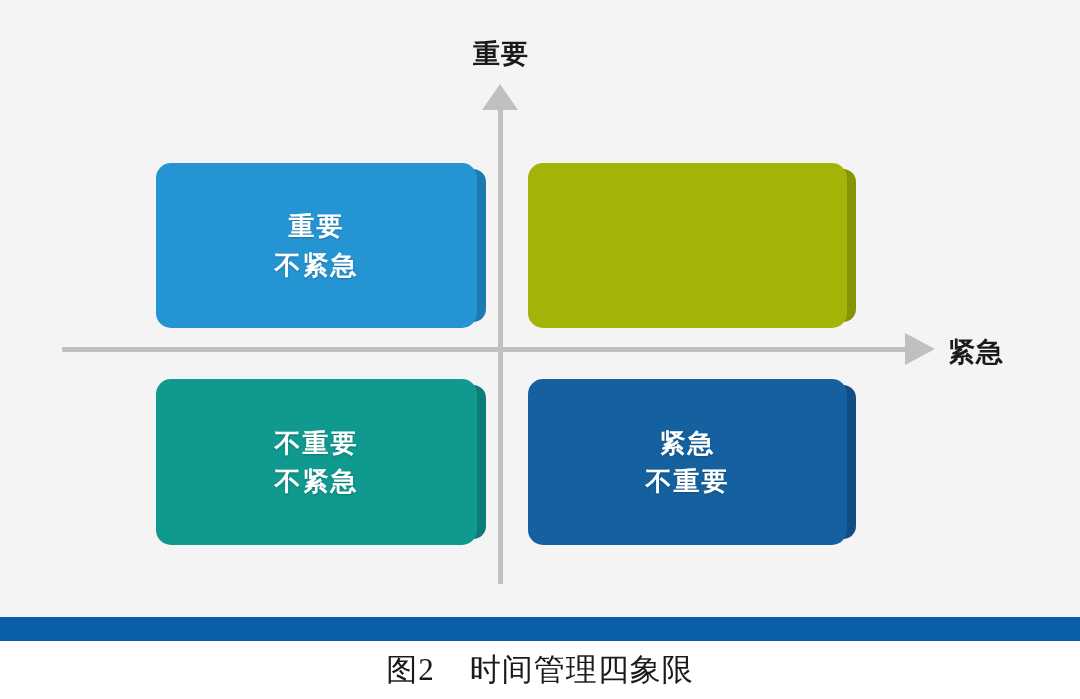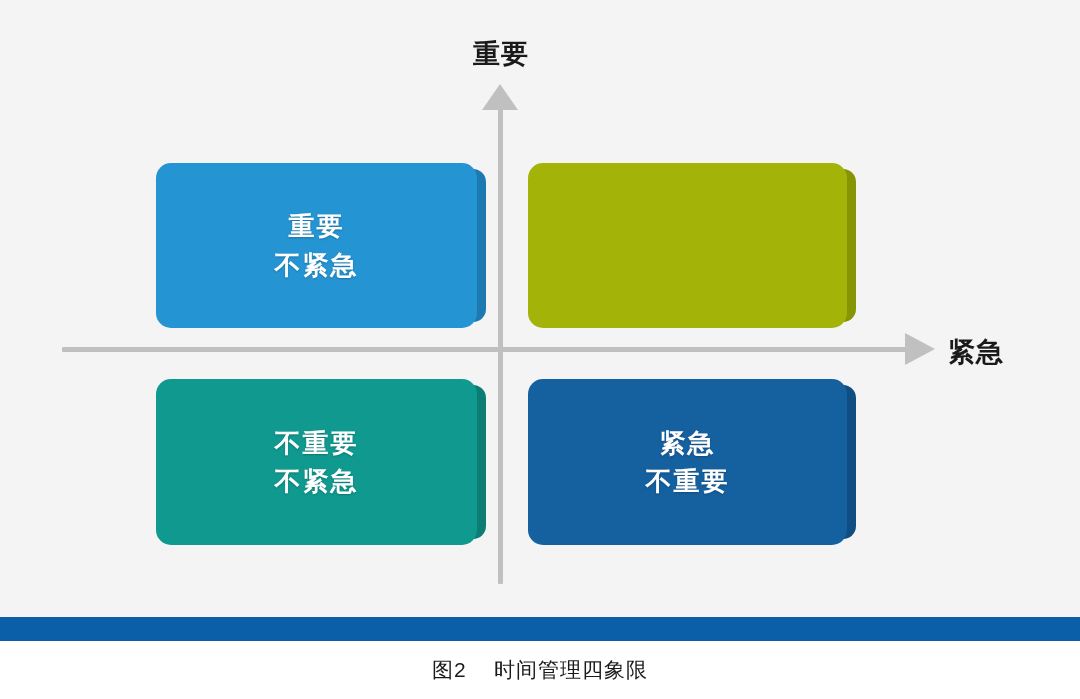--- a/index.html
+++ b/index.html
@@ -156,24 +156,25 @@
     left: 0;
     top: 641px;
     width: 1080px;
     height: 58px;
     background: #ffffff;
     display: flex;
     align-items: center;
     justify-content: center;
   }
   #caption {
-    font-size: 21px;
+    font-size: 31px;
     color: #1a1a1a;
     letter-spacing: 1px;
     white-space: pre;
+    font-family: Liberation Serif, serif;
   }
 </style>
 </head>
 <body>
 
 <div id="page">
 
   <div id="diagram-canvas" style="background: rgb(244, 244, 244);">
 
     <div class="axis-v-line" style="background: rgb(192, 192, 192);"></div>

